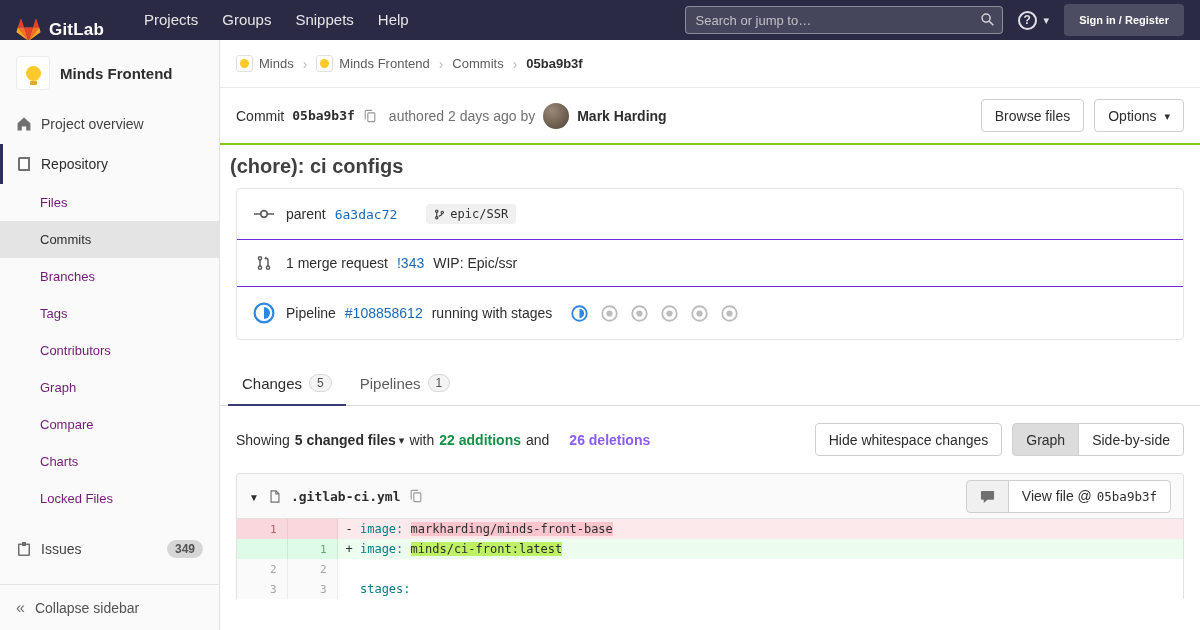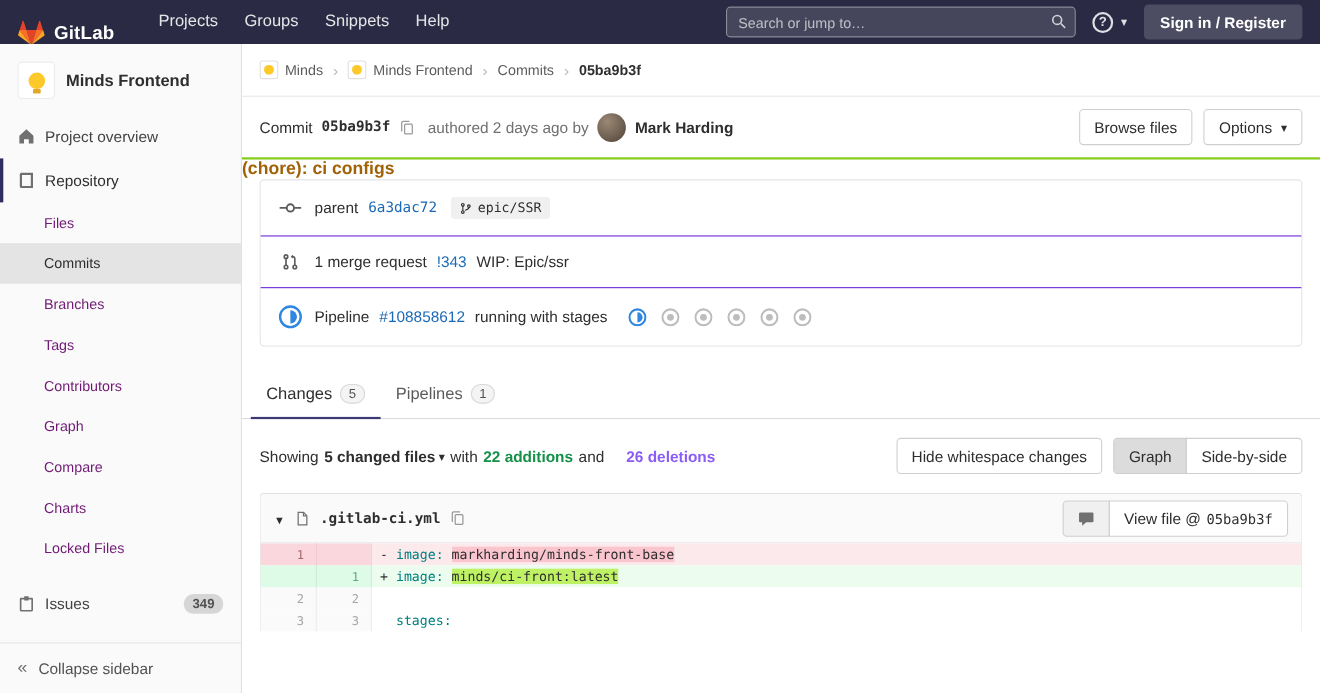--- a/index.html
+++ b/index.html
@@ -28,21 +28,21 @@
       padding:0 30px 0 10px; font-size:13px; font-family:inherit; outline:none; }
   .search-box input::placeholder { color:rgba(255,255,255,.65); }
   .search-icon { position:absolute; right:8px; top:6px; }
   .help-menu { display:flex; align-items:center; gap:4px; color:rgba(255,255,255,.85); cursor:pointer; }
   .help-circle { width:19px; height:19px; border:2px solid rgba(255,255,255,.85);
       border-radius:50%; display:flex; align-items:center; justify-content:center;
       font-size:12px; font-weight:700; }
   .help-circle::before { content:"?"; }
   .caret::after { content:"▾"; font-size:11px; margin-left:3px; position:relative; top:-1px; }
   .signin { height:32px; padding:0 15px; background:rgba(255,255,255,.16); border:none;
-      border-radius:4px; color:#fff; font-weight:600; font-size:14px;
+      border-radius:4px; color:#fff; font-weight:600; font-size:11px;
       font-family:inherit; cursor:pointer; }
 
   
   .layout { display:flex; height:590px; }
 
   
   .sidebar { width:220px; background:#fafafa; border-right:1px solid #e1e1e1;
              position:relative; flex-shrink:0; }
   .context { display:flex; align-items:center; gap:10px; padding:16px 16px 14px; }
   .project-avatar { width:34px; height:34px; background:#fff; border:1px solid #ececec;
@@ -84,30 +84,30 @@
   .authored { color:#707070; margin-left:4px; }
   .avatar-user { width:26px; height:26px; border-radius:50%;
       background:radial-gradient(circle at 35% 30%, #9b8876, #4f4336); cursor:pointer; }
   .author-name { font-weight:600; cursor:pointer; }
   .head-actions { display:flex; gap:10px; }
   .btn { height:33px; padding:0 13px; background:#fff; border:1px solid #cfcfcf;
       border-radius:4px; font-size:14px; color:#2e2e2e; font-family:inherit;
       cursor:pointer; display:inline-flex; align-items:center; gap:5px; }
   .btn.selected { background:#dcdcdc; }
 
-  .commit-title { font-size:16px; font-weight:600; margin:0; color:#a16207; }
+  .commit-title { font-size:20px; font-weight:600; margin:10px; color:#404040; }
 
   .info-box { margin:0 16px; border:1px solid #e5e5e5; border-radius:4px; }
   .info-row { display:flex; align-items:center; gap:9px; padding:15px 14px;
       border-top:1px solid #6d28d9; }
   .info-row:first-child { border-top:none; }
   .info-icon { color:#5c5c5c; display:flex; width:26px; justify-content:center; }
   .ref-badge { display:inline-flex; align-items:center; gap:5px; background:#f0f0f0;
       border-radius:3px; padding:3px 8px; font-family:"DejaVu Sans Mono",monospace;
-      font-size:12px; color:#2e2e2e; margin-left:4px; cursor:pointer; }
+      font-size:12px; color:#2e2e2e; margin-left:20px; cursor:pointer; }
   .stages { display:flex; align-items:center; gap:13px; margin-left:10px; }
   .stage { display:flex; cursor:pointer; }
 
   .tabs { margin-top:24px; border-bottom:1px solid #dbdbdb; display:flex; padding:0 8px; }
   .tab { padding:10px 14px 13px; display:flex; align-items:center; gap:7px; color:#5c5c5c;
       cursor:pointer; position:relative; font-size:15px; }
   .tab.active { color:#2e2e2e; }
   .tab.active::after { content:""; position:absolute; left:0; right:0; bottom:-1px;
       height:2px; background:#3a3a74; }
   .pill { background:#f4f4f4; border:1px solid #d8d8d8; border-radius:10px;

